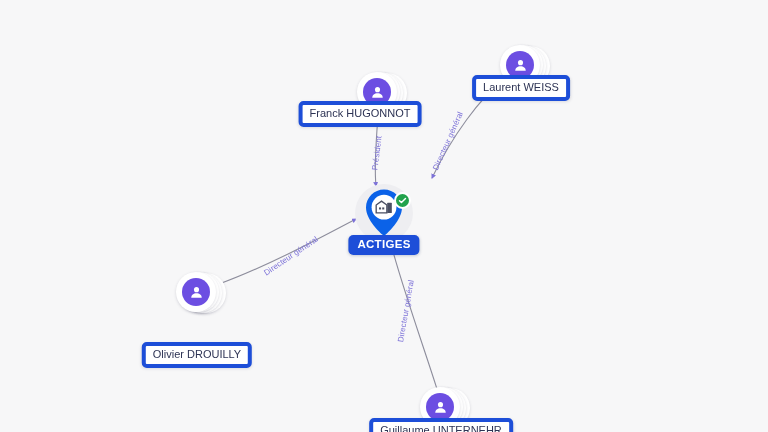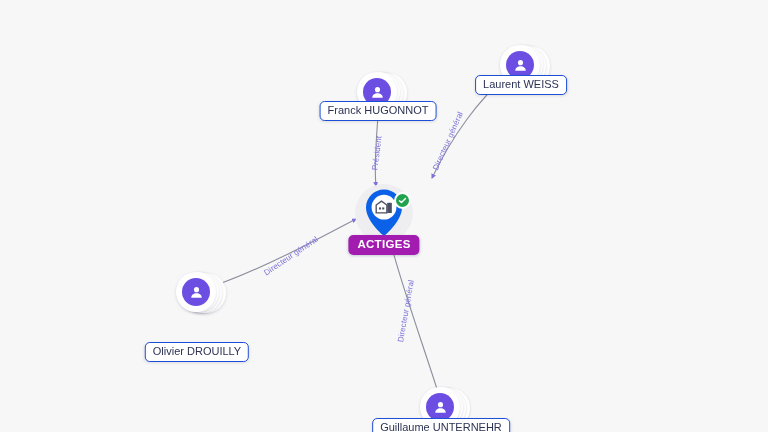--- a/index.html
+++ b/index.html
@@ -67,21 +67,21 @@
     align-items: center;
     justify-content: center;
   }
   .avatar svg { display: block; }
 
   .name-pill {
     position: absolute;
     transform: translateX(-50%);
     white-space: nowrap;
     background: #ffffff;
-    border: 1px solid #1d4ed8;
+    border: 4px solid #1d4ed8;
     border-radius: 5px;
     padding: 2px 7px 3px 7px;
     font-size: 11px;
     line-height: 13px;
     color: #2d3354;
     box-shadow: 0 1px 3px rgba(40,40,70,0.13);
   }
 
   
   .company-node {
@@ -117,21 +117,21 @@
     border: 2px solid #ffffff;
     display: flex;
     align-items: center;
     justify-content: center;
     box-sizing: border-box;
   }
   .company-pill {
     position: absolute;
     transform: translateX(-50%);
     white-space: nowrap;
-    background: #a21caf;
+    background: #1d4ed8;
     border-radius: 5px;
     padding: 3px 9px 4px 9px;
     font-size: 11.5px;
     line-height: 13px;
     font-weight: bold;
     letter-spacing: 0.3px;
     color: #ffffff;
     box-shadow: 0 1px 3px rgba(20,40,90,0.22);
   }
 
@@ -182,21 +182,21 @@
       <div class="card c1"></div>
       <div class="card c0"></div>
       <div class="avatar">
         <svg width="17" height="17" viewBox="0 0 24 24" fill="#ffffff">
           <circle cx="12" cy="8" r="3.6"></circle>
           <path d="M4.6 19.4c0-4.1 3.3-6.4 7.4-6.4s7.4 2.3 7.4 6.4z"></path>
         </svg>
       </div>
     </div>
   </div>
-  <div class="name-pill" style="left:378px; top:101px;text-align:center;">Franck HUGONNOT</div>
+  <div class="name-pill" style="left:360px; top:101px;text-align:center;">Franck HUGONNOT</div>
 
   <div class="node" style="left:521px; top:66px;">
     <div class="stack">
       <div class="card c3"></div>
       <div class="card c2"></div>
       <div class="card c1"></div>
       <div class="card c0"></div>
       <div class="avatar">
         <svg width="17" height="17" viewBox="0 0 24 24" fill="#ffffff">
           <circle cx="12" cy="8" r="3.6"></circle>

